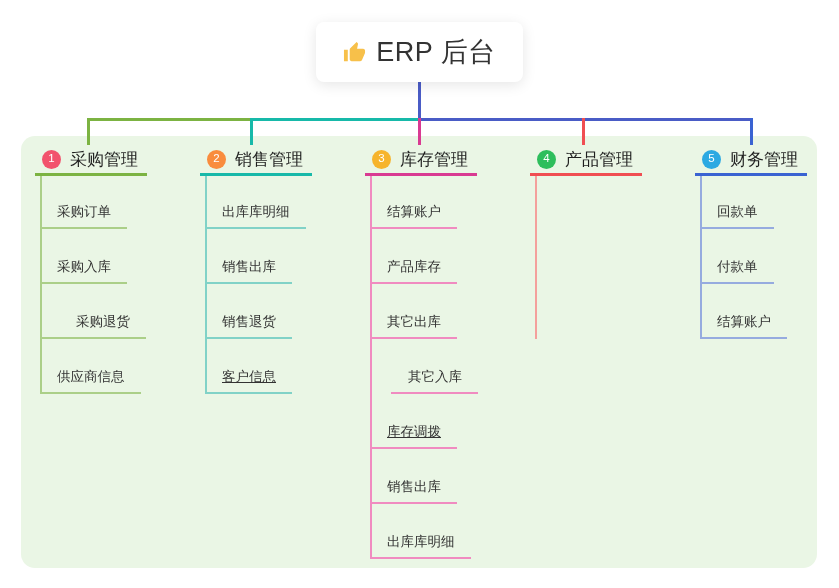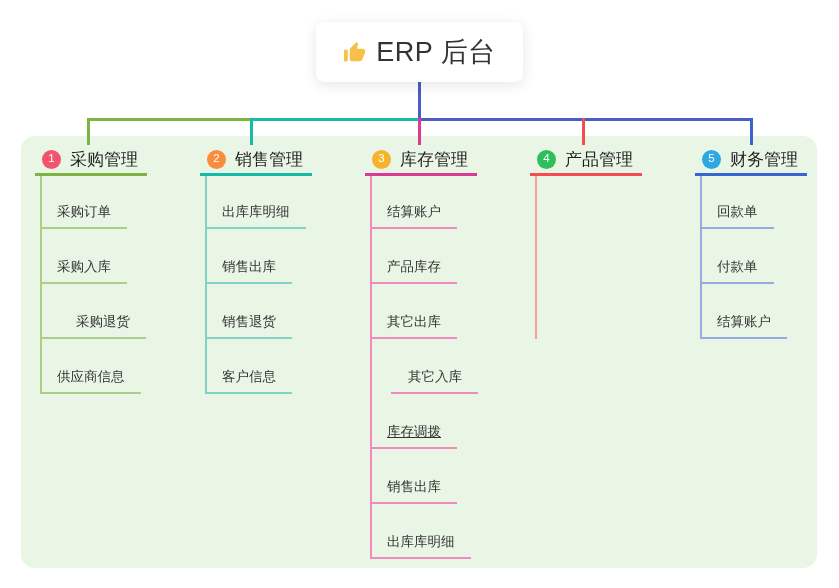--- a/index.html
+++ b/index.html
@@ -90,21 +90,21 @@
       <div class="row">
           <span class="leaf" style="border-bottom-color: rgb(129, 210, 199);">出库库明细</span>
         </div>
       <div class="row">
           <span class="leaf" style="border-bottom-color: rgb(129, 210, 199);">销售出库</span>
         </div>
       <div class="row">
           <span class="leaf" style="border-bottom-color: rgb(129, 210, 199);">销售退货</span>
         </div>
       <div class="row">
-          <span class="leaf" style="border-bottom-color: rgb(129, 210, 199);">客户信息</span>
+          <span class="leaf" style="border-bottom-color: rgb(129, 210, 199); text-decoration: underline;">客户信息</span>
         </div>
     </div>
   </div>
 
   <div class="branch" style="left:365px;">
     <div class="bh" style="border-bottom-color: rgb(217, 58, 146);">
       <span class="badge" style="background: rgb(246, 180, 44);">3</span>
       <span class="bh-label">库存管理</span>
     </div>
     <div class="vline" style="height: 383px; background: rgb(240, 139, 192);"></div>

